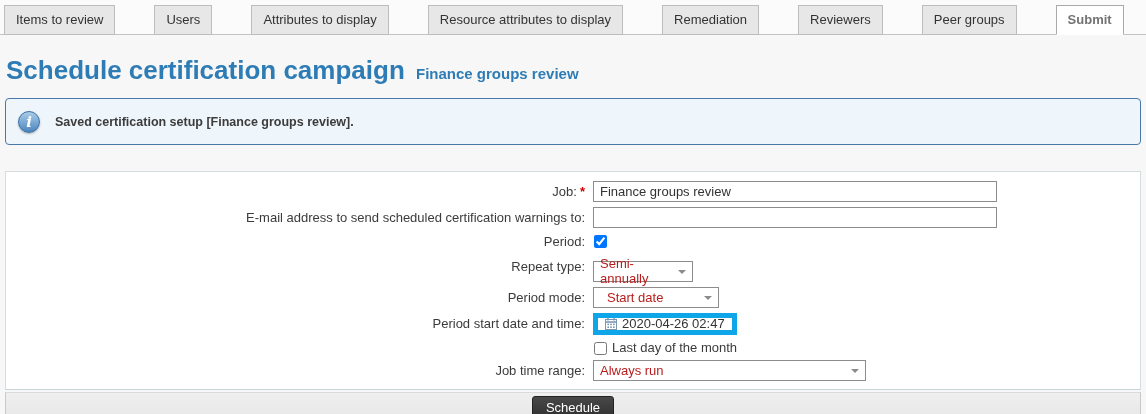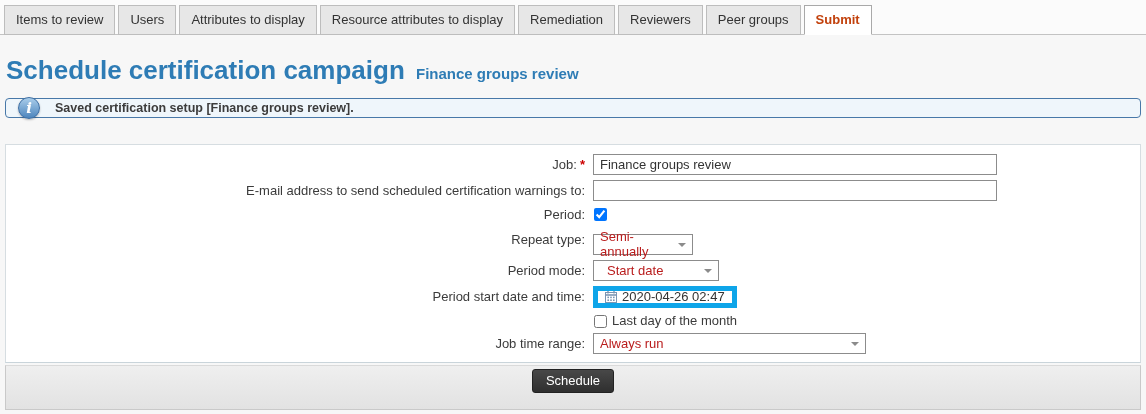--- a/index.html
+++ b/index.html
@@ -14,59 +14,60 @@
   }
 
   
   .tabbar {
     display: flex;
     align-items: flex-end;
     padding: 4px 0 0 4px;
     background: #fbfbfb;
     border-bottom: 1px solid #c3c3c3;
     height: 35px;
+    gap: 36px;
   }
   .tab {
     margin-right: 3px;
     margin-bottom: -1px;
     padding: 7px 11px 7px;
     background: #e7e7e7;
     border: 1px solid #bdbdbd;
     color: #333;
     cursor: pointer;
     white-space: nowrap;
     line-height: 14px;
   }
   .tab.active {
     background: #ffffff;
     border-color: #a9a9a9;
     border-bottom-color: #ffffff;
     font-weight: bold;
-    color: #c2410c;
+    color: #737373;
   }
 
   
   .page-title {
     margin: 21px 0 10px 6px;
     font-size: 26px;
     font-weight: bold;
     color: #2e7cb5;
     line-height: 28px;
   }
   .page-subtitle {
     font-size: 15px;
     font-weight: bold;
     color: #2e7cb5;
     margin-left: 4px;
   }
 
   
   .banner {
     margin: 0 5px;
-    height: 20px;
+    height: 47px;
     background: #eff6fb;
     border: 1px solid #4878a8;
     border-radius: 4px;
     display: flex;
     align-items: center;
     padding: 0 12px;
   }
   .info-icon {
     width: 22px; height: 22px;
     border-radius: 50%;

